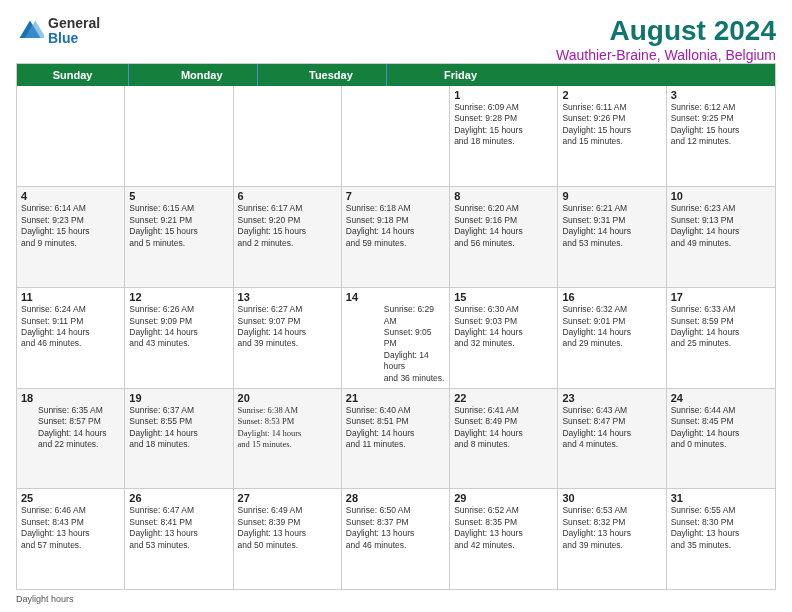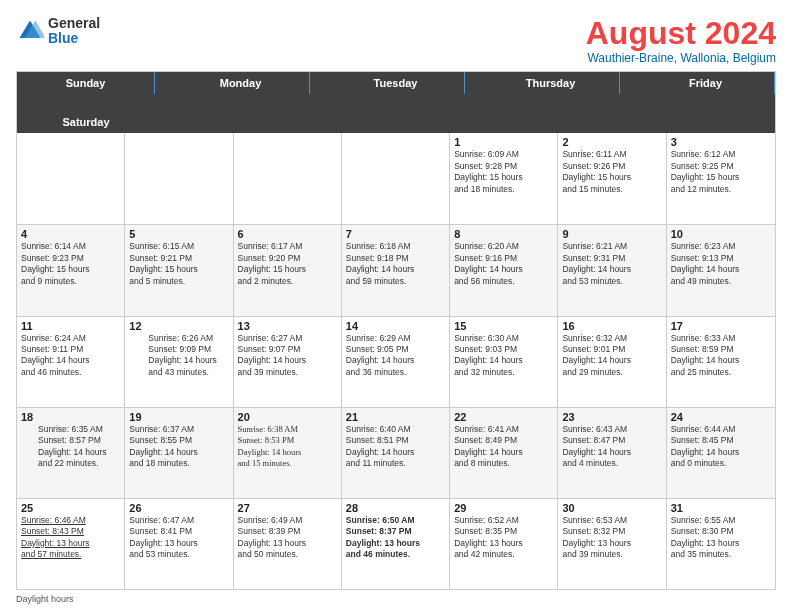--- a/index.html
+++ b/index.html
@@ -14,21 +14,20 @@
       width: 792px;
       height: 612px;
       padding: 16px 16px 8px 16px;
       display: flex;
       flex-direction: column;
     }
     .header {
       display: flex;
       align-items: flex-start;
       justify-content: space-between;
-      margin-bottom: 6px;
     }
     .logo {
       display: flex;
       align-items: center;
       gap: 4px;
     }
     .logo-text {
       display: flex;
       flex-direction: column;
       line-height: 1.1;
@@ -44,39 +43,39 @@
       color: #1a6fb5;
     }
     .logo-icon {
       width: 28px;
       height: 28px;
     }
     .title-block {
       text-align: right;
     }
     .month-title {
-      font-size: 32px;
-      font-weight: bold;
-      color: #ef4444;
+      font-size: 28px;
+      font-weight: bold;
+      color: #0f766e;
       line-height: 1.1;
     }
     .subtitle {
-      font-size: 12px;
-      color: #0369a1;
+      font-size: 14px;
+      color: #a21caf;
     }
     .calendar {
       flex: 1;
       display: flex;
       flex-direction: column;
       border: 1px solid #ccc;
     }
     .cal-header {
       display: grid;
-      grid-template-columns: repeat(5, 1fr);
-      background: #404040;
+      grid-template-columns: repeat(6, 1fr);
+      background: #15803d;
       gap: 17px;
     }
     .cal-header-cell {
       color: #fff;
       font-size: 11px;
       font-weight: bold;
       padding: 5px 4px;
       text-align: center;
       border-right: 1px solid #4a8fd0;
     }
@@ -145,23 +144,21 @@
       <div class="month-title">August 2024</div>
       <div class="subtitle">Wauthier-Braine, Wallonia, Belgium</div>
     </div>
   </div>
 
   <div class="calendar">
     <div class="cal-header" id="cal-header">
         <div class="cal-header-cell">Sunday</div>
         <div class="cal-header-cell">Monday</div>
         <div class="cal-header-cell">Tuesday</div>
-        <div class="cal-header-cell">Thursday</div>
         <div class="cal-header-cell">Friday</div>
-        <div class="cal-header-cell">Saturday</div>
       </div>
     <div class="cal-body" id="cal-body">
         <div class="cal-week">
           <div class="cal-cell empty"></div>
           <div class="cal-cell empty"></div>
           <div class="cal-cell empty"></div>
           <div class="cal-cell empty"></div>
           <div class="cal-cell">
             <div class="day-num">1</div>
             <div class="day-info" style="white-space: pre-line;">Sunrise: 6:09 AM
@@ -238,35 +235,35 @@
         <div class="cal-week">
           <div class="cal-cell">
             <div class="day-num">11</div>
             <div class="day-info" style="white-space: pre-line;">Sunrise: 6:24 AM
 Sunset: 9:11 PM
 Daylight: 14 hours
 and 46 minutes.</div>
           </div>
           <div class="cal-cell">
             <div class="day-num">12</div>
-            <div class="day-info" style="white-space: pre-line; margin-left: 19px;">Sunrise: 6:26 AM
+            <div class="day-info" style="white-space: pre-line;">Sunrise: 6:26 AM
 Sunset: 9:09 PM
 Daylight: 14 hours
 and 43 minutes.</div>
           </div>
           <div class="cal-cell">
             <div class="day-num">13</div>
             <div class="day-info" style="white-space: pre-line;">Sunrise: 6:27 AM
 Sunset: 9:07 PM
 Daylight: 14 hours
 and 39 minutes.</div>
           </div>
           <div class="cal-cell">
             <div class="day-num">14</div>
-            <div class="day-info" style="white-space: pre-line;">Sunrise: 6:29 AM
+            <div class="day-info" style="white-space: pre-line; margin-left: 38px;">Sunrise: 6:29 AM
 Sunset: 9:05 PM
 Daylight: 14 hours
 and 36 minutes.</div>
           </div>
           <div class="cal-cell">
             <div class="day-num">15</div>
             <div class="day-info" style="white-space: pre-line;">Sunrise: 6:30 AM
 Sunset: 9:03 PM
 Daylight: 14 hours
 and 32 minutes.</div>
@@ -333,42 +330,42 @@
             <div class="day-num">24</div>
             <div class="day-info" style="white-space: pre-line;">Sunrise: 6:44 AM
 Sunset: 8:45 PM
 Daylight: 14 hours
 and 0 minutes.</div>
           </div>
         </div>
         <div class="cal-week">
           <div class="cal-cell">
             <div class="day-num">25</div>
-            <div class="day-info" style="white-space: pre-line; text-decoration: underline;">Sunrise: 6:46 AM
+            <div class="day-info" style="white-space: pre-line;">Sunrise: 6:46 AM
 Sunset: 8:43 PM
 Daylight: 13 hours
 and 57 minutes.</div>
           </div>
           <div class="cal-cell">
             <div class="day-num">26</div>
             <div class="day-info" style="white-space: pre-line;">Sunrise: 6:47 AM
 Sunset: 8:41 PM
 Daylight: 13 hours
 and 53 minutes.</div>
           </div>
           <div class="cal-cell">
             <div class="day-num">27</div>
             <div class="day-info" style="white-space: pre-line;">Sunrise: 6:49 AM
 Sunset: 8:39 PM
 Daylight: 13 hours
 and 50 minutes.</div>
           </div>
           <div class="cal-cell">
             <div class="day-num">28</div>
-            <div class="day-info" style="white-space: pre-line; font-weight: bold;">Sunrise: 6:50 AM
+            <div class="day-info" style="white-space: pre-line;">Sunrise: 6:50 AM
 Sunset: 8:37 PM
 Daylight: 13 hours
 and 46 minutes.</div>
           </div>
           <div class="cal-cell">
             <div class="day-num">29</div>
             <div class="day-info" style="white-space: pre-line;">Sunrise: 6:52 AM
 Sunset: 8:35 PM
 Daylight: 13 hours
 and 42 minutes.</div>

